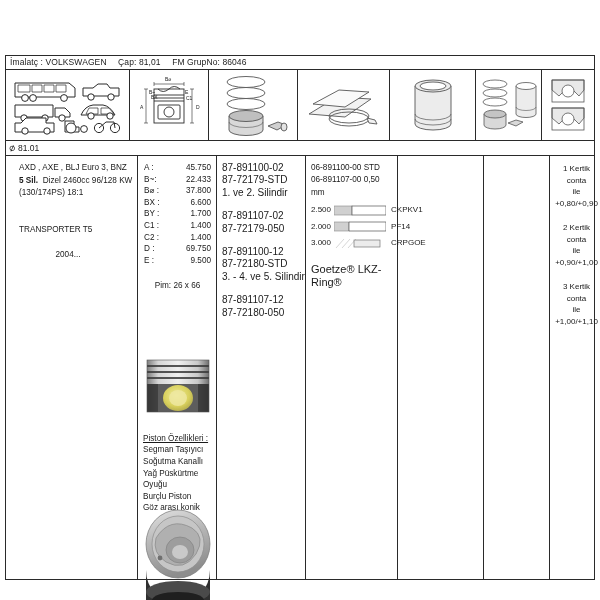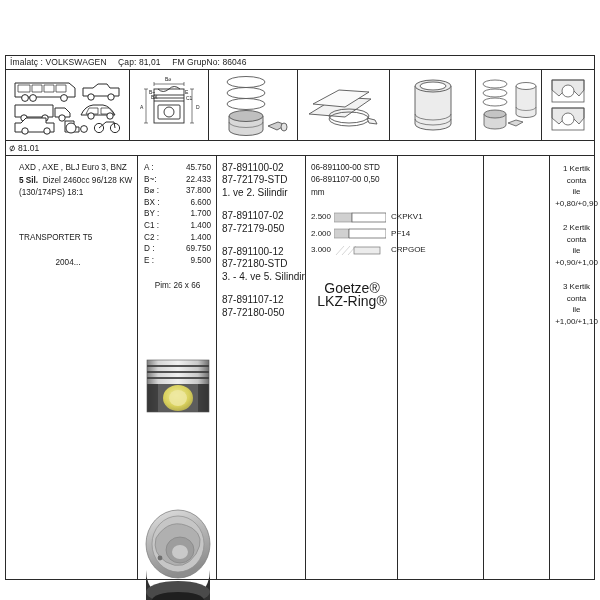--- a/index.html
+++ b/index.html
@@ -52,21 +52,21 @@
   }
   .col{height:100%;border-right:1px solid #2a2a2a;box-sizing:border-box;position:relative;}
   .col:last-child{border-right:none;}
   .colA{width:124px;} .colB{width:79px;} .colC{width:89px;}
   .colD{width:92px;} .colE{width:86px;} .colF{width:66px;} .colG{width:52px;}
 
   
   .desc{padding:6px 4px 0 5px;font-size:8.2px;line-height:12.5px;}
   .desc .b{font-weight:bold;}
   .desc .line2{margin-top:0;}
-  .desc .model{margin-top:32px;}
+  .desc .model{margin-top:24px;}
   .desc .year{margin-top:13px;text-align:center;padding-right:16px;}
 
   
   .dims{padding:6px 5px 0 6px;font-size:8.2px;line-height:11.6px;}
   .dimrow{display:flex;justify-content:space-between;}
   .dimrow .k{white-space:nowrap;}
   .dimrow .v{text-align:right;}
   .pim{margin-top:14px;text-align:center;font-size:8.2px;}
 
   
@@ -76,21 +76,21 @@
   .pn{padding:6px 4px 0 5px;font-size:10px;line-height:12.4px;white-space:nowrap;}
   .pn .gap{height:11px;}
 
   
   .rings{padding:6px 4px 0 5px;font-size:8.2px;line-height:12.4px;}
   .ringspec{display:flex;align-items:center;margin-top:4px;font-size:8px;}
   .ringspec .num{width:26px;}
   .ringspec .prof{width:52px;height:11px;margin:0 3px;position:relative;}
   .ringspec .code{width:26px;text-align:left;padding-left:2px;}
   .ringspec .mk{width:24px;text-align:left;}
-  .goetze{margin-top:26px;font-size:14px;text-align:center;}
+  .goetze{margin-top:14px;font-size:11px;}
 
   
   .notch{padding:7px 3px 0 4px;font-size:8px;line-height:11.5px;text-align:center;}
   .notch .grp{margin-bottom:13px;}
 
   
   .feat{position:absolute;left:0;bottom:66px;width:100%;padding:0 4px 0 5px;
         box-sizing:border-box;font-size:8.2px;line-height:11.6px;}
   .feat .ttl{text-decoration:underline;}
 
@@ -348,20 +348,29 @@
             <ellipse cx="42" cy="56" rx="8" ry="7" fill="#c9c9c9"></ellipse>
             <circle cx="22" cy="62" r="2.4" fill="#6f6f6f"></circle>
 
             <path d="M8 74 a32 34 0 0 0 64 0 v30 a32 12 0 0 1 -64 0 z" fill="#2f2f2f"></path>
             <ellipse cx="40" cy="96" rx="32" ry="11" fill="#4a4a4a"></ellipse>
             <ellipse cx="40" cy="104" rx="26" ry="8" fill="#1f1f1f"></ellipse>
             <ellipse cx="40" cy="112" rx="12" ry="8" fill="#d9d25e"></ellipse>
           </svg>
         </div>
 
+        <div class="feat">
+          <div class="ttl">Piston Özellikleri :</div>
+          <div>Segman Taşıyıcı</div>
+          <div>Soğutma Kanallı</div>
+          <div>Yağ Püskürtme</div>
+          <div>Oyuğu</div>
+          <div>Burçlu Piston</div>
+          <div>Göz arası konik</div>
+        </div>
       </div>
 
       <div class="col colC">
         <div class="pn">
           <div>87-891100-02</div>
           <div>87-72179-STD</div>
           <div>1. ve 2. Silindir</div>
           <div class="gap"></div>
           <div>87-891107-02</div>
           <div>87-72179-050</div>
@@ -373,21 +382,21 @@
           <div>87-891107-12</div>
           <div>87-72180-050</div>
         </div>
       </div>
 
       <div class="col colD">
         <div class="rings">
           <div>06-891100-00 STD</div>
           <div>06-891107-00 0,50 mm</div>
 
-          <div class="ringspec" style="margin-top:12px">
+          <div class="ringspec" style="margin-top:5px">
             <span class="num">2.500</span>
             <span class="prof">
               <svg width="52" height="11" viewBox="0 0 52 11">
                   <rect x="0" y="1" width="18" height="9" fill="#d0d0d0" stroke="#888" stroke-width="0.6"></rect>
                   <rect x="18" y="1" width="34" height="9" fill="#fff" stroke="#555" stroke-width="0.7"></rect>
                 </svg>
             </span>
             <span class="code">CKP</span>
             <span class="mk">KV1</span>
           </div>

